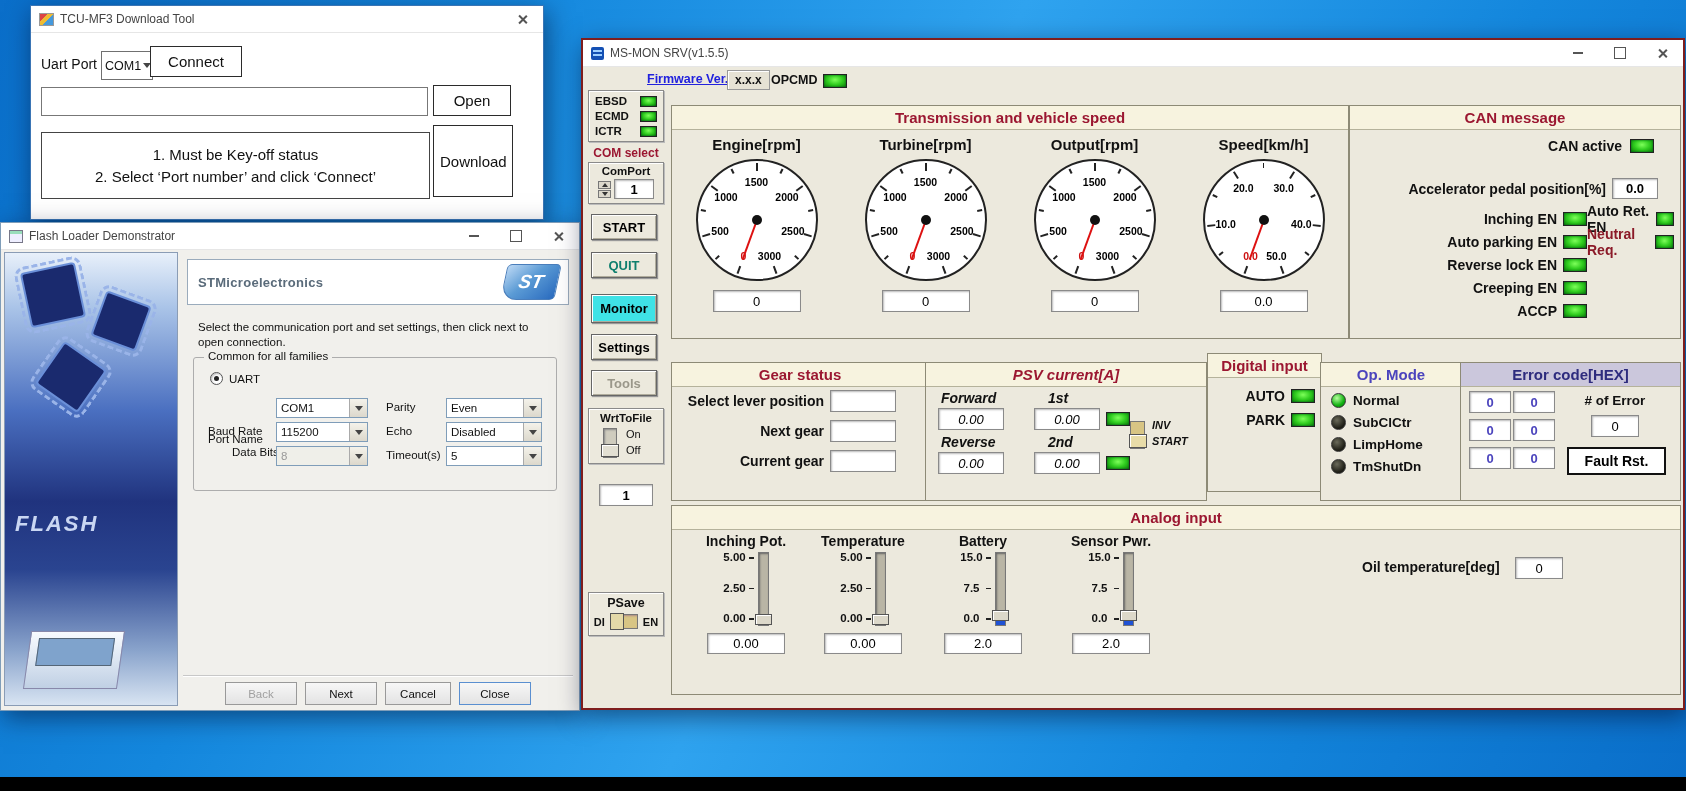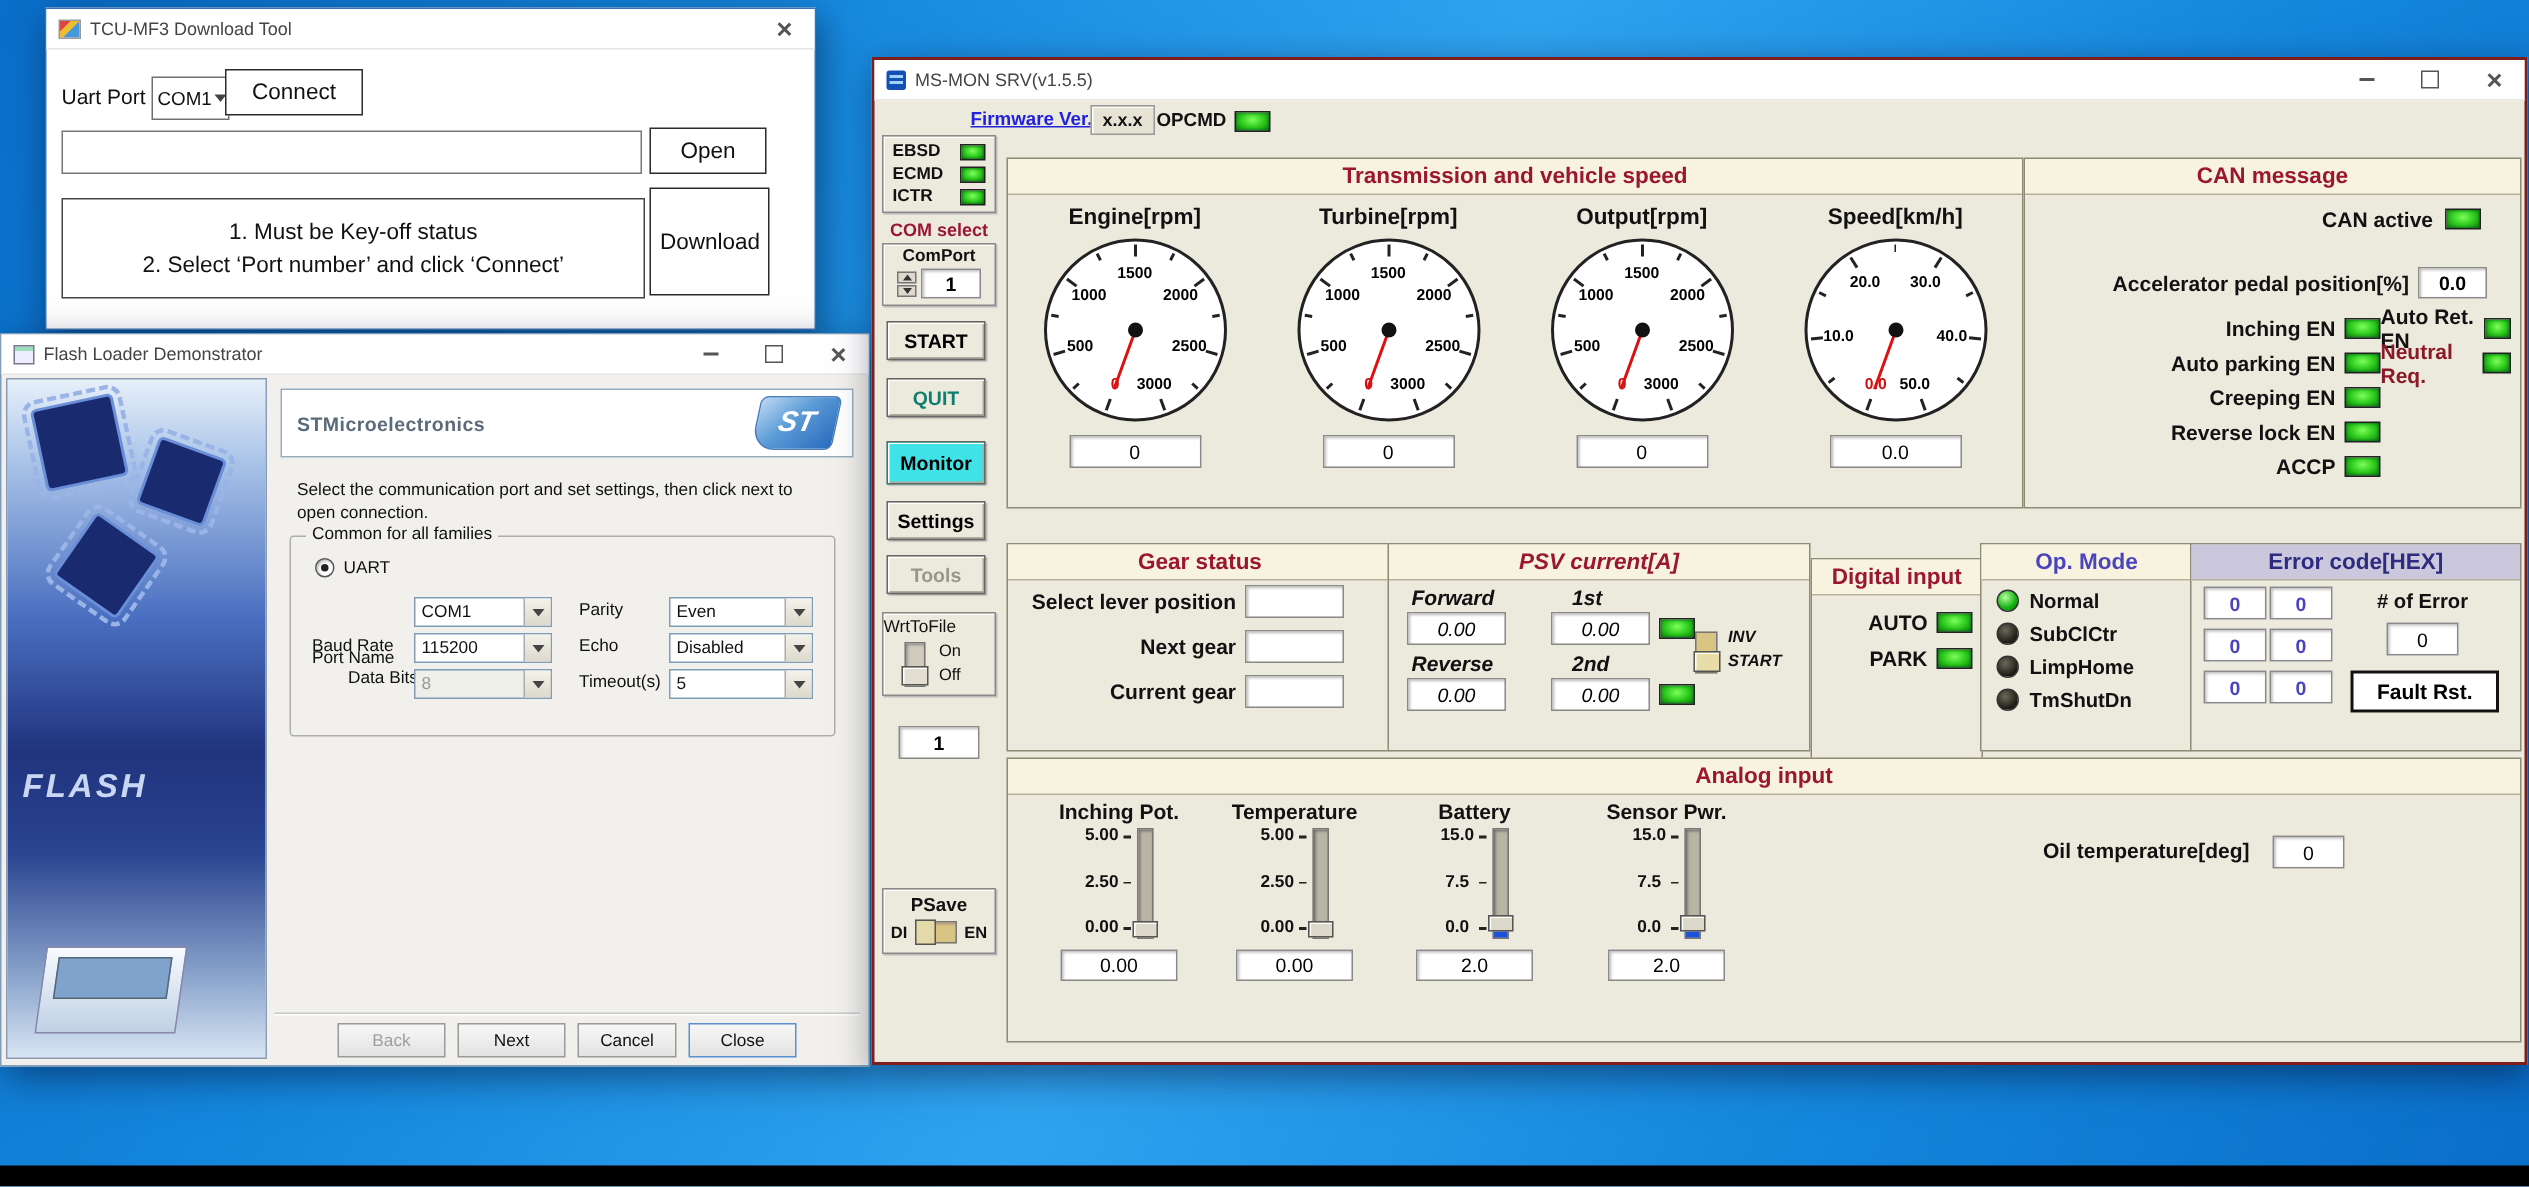--- a/index.html
+++ b/index.html
@@ -109,21 +109,21 @@
   .cp-field{width:38px;height:18px;font-weight:bold;}
   .sbtn{position:absolute;left:8px;width:66px;height:26px;display:flex;align-items:center;justify-content:center;
         font-weight:bold;font-size:13px;background:#ECE9DD;border:1px solid #666;color:#000;font-family:inherit;
         box-shadow:inset 1px 1px 0 #fff,inset -1px -1px 0 #b0ac9c,1px 1px 1px #999;cursor:default;box-sizing:border-box;}
   #btn-start{top:174px;}
   #btn-quit{top:212px;color:#0e7f6e;}
   #btn-monitor{top:254px;height:29px;background:#3FE2E6;}
   #btn-settings{top:294px;}
   #btn-tools{top:330px;color:#9a978a;}
   #wrt-box{top:368px;height:56px;}
-  .wrt-title{font-weight:normal;font-size:11.5px;text-align:left;margin-top:3px;}
+  .wrt-title{font-weight:bold;font-size:11.5px;text-align:center;margin-top:3px;}
   .wrt-row{display:flex;margin-top:4px;padding-left:14px;gap:9px;}
   .vtoggle{position:relative;width:12px;height:28px;background:#cfccbe;border:1px solid #777;box-shadow:inset 1px 1px 2px #888;}
   .vthumb{position:absolute;left:-3px;bottom:0;width:16px;height:11px;background:#e2dfd2;border:1px solid #555;box-shadow:inset 1px 1px 0 #fff;}
   .onoff{display:flex;flex-direction:column;justify-content:space-between;height:28px;font-size:11px;}
   #wrt-field{position:absolute;left:16px;top:444px;width:52px;height:20px;font-weight:bold;}
   #psave-box{top:552px;height:44px;}
   .psave-title{font-weight:bold;font-size:12.5px;text-align:center;margin-top:3px;}
   .psave-row{display:flex;align-items:center;justify-content:center;gap:5px;margin-top:4px;font-size:11px;font-weight:bold;}
   .htoggle{position:relative;width:26px;height:13px;background:#d8c584;border:1px solid #777;box-shadow:inset 1px 1px 2px #a88;}
   .hthumb{position:absolute;left:-1px;top:-2px;width:12px;height:15px;background:#e4d9a8;border:1px solid #555;}
@@ -165,21 +165,21 @@
 
   #p-psv{left:342px;top:322px;width:280px;height:137px;font-style:italic;}
   .psv-lab{position:absolute;font-weight:bold;font-size:14px;}
   .psv-field{position:absolute;width:64px;height:20px;}
   .psv-led{position:absolute;}
   .psv-toggle{position:absolute;left:204px;top:58px;width:13px;height:26px;background:#d8c584;border:1px solid #777;}
   .psv-toggle .vthumb{height:12px;background:#e8dca8;left:-2px;width:16px;}
   .inv-lab{position:absolute;left:226px;top:56px;font-weight:bold;font-size:11px;}
   .norm-lab{position:absolute;left:226px;top:72px;font-weight:bold;font-size:11px;}
 
-  #p-dig{left:624px;top:332px;width:113px;height:137px;}
+  #p-dig{left:624px;top:313px;width:113px;height:137px;}
   #dig-rows{position:absolute;top:30px;left:0;right:6px;}
   .dig-row{display:flex;justify-content:flex-end;align-items:center;gap:6px;height:24px;font-weight:bold;font-size:14px;}
 
   #p-op{left:737px;top:322px;width:140px;height:137px;}
   #op-rows{position:absolute;left:10px;top:30px;}
   .op-row{display:flex;align-items:flex-start;gap:7px;height:22px;font-weight:bold;font-size:13.5px;}
   .opdot{width:13px;height:13px;border-radius:50%;border:1px solid #333;background:radial-gradient(circle at 38% 32%,#6a6a5a,#1c1c14 70%);}
   .opdot.sel{background:radial-gradient(circle at 38% 32%,#b6ff9e,#12b212 60%,#067a06);}
 
   #p-err{left:877px;top:322px;width:219px;height:137px;}
@@ -645,28 +645,28 @@
             <span>Auto parking EN</span>
             <span class="led"></span>
           </div>
           <div class="can-right">
             <span class="maroon">Neutral Req.</span>
             <span class="led"></span>
           </div>
         </div>
         <div class="can-row">
           <div class="can-left">
-            <span>Creeping EN</span>
+            <span>Reverse lock EN</span>
             <span class="led"></span>
           </div>
           <div class="can-right"></div>
         </div>
         <div class="can-row">
           <div class="can-left">
-            <span>Reverse lock EN</span>
+            <span>Creeping EN</span>
             <span class="led"></span>
           </div>
           <div class="can-right"></div>
         </div>
         <div class="can-row">
           <div class="can-left">
             <span>ACCP</span>
             <span class="led"></span>
           </div>
           <div class="can-right"></div>

